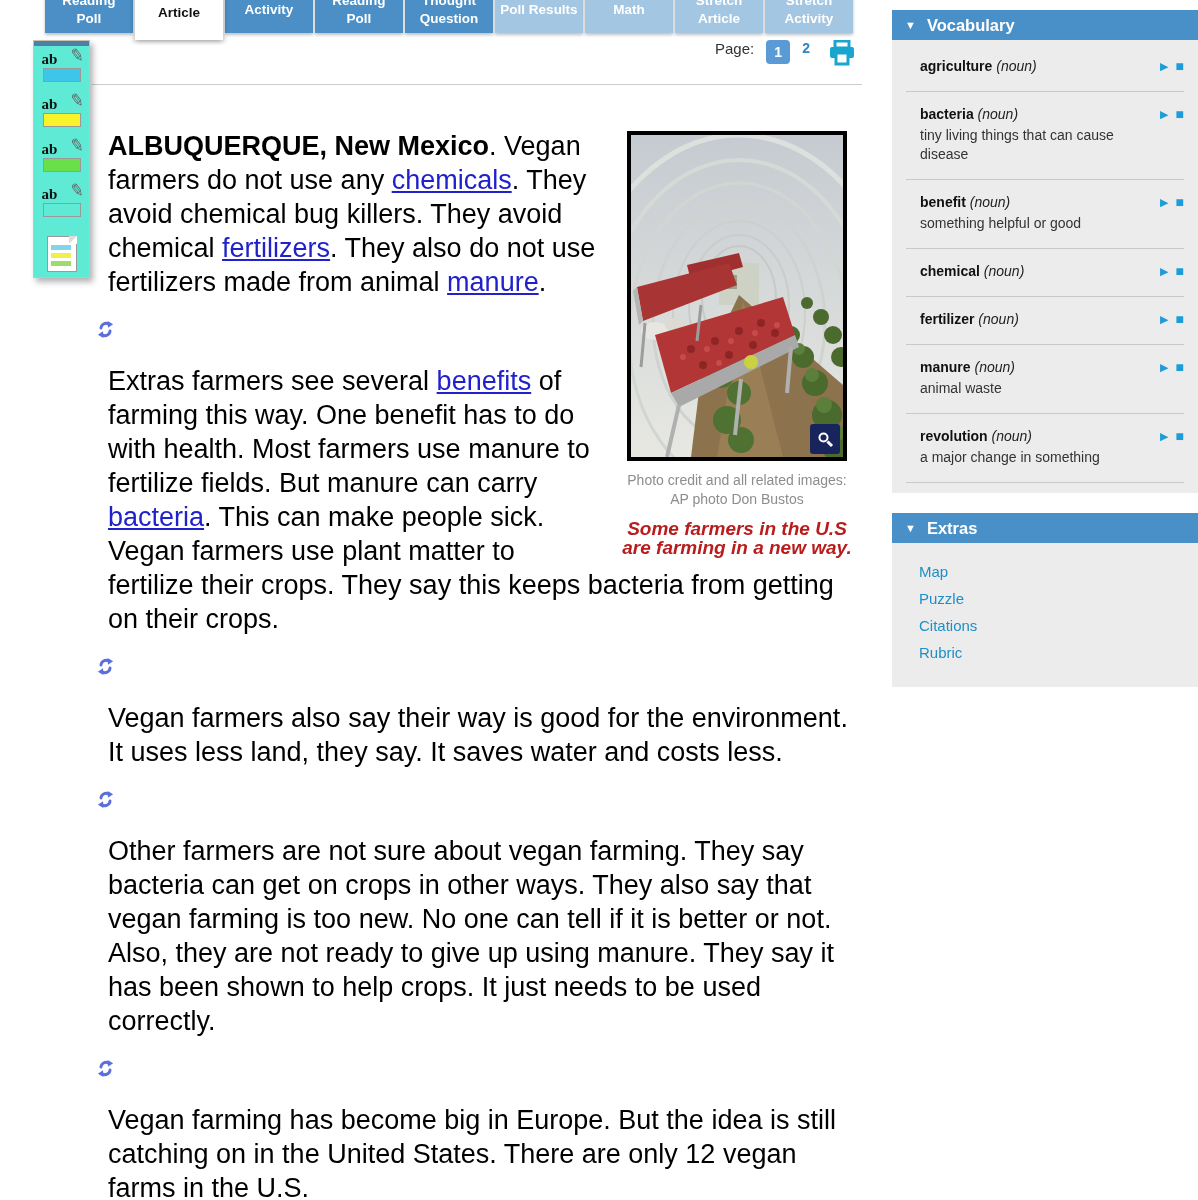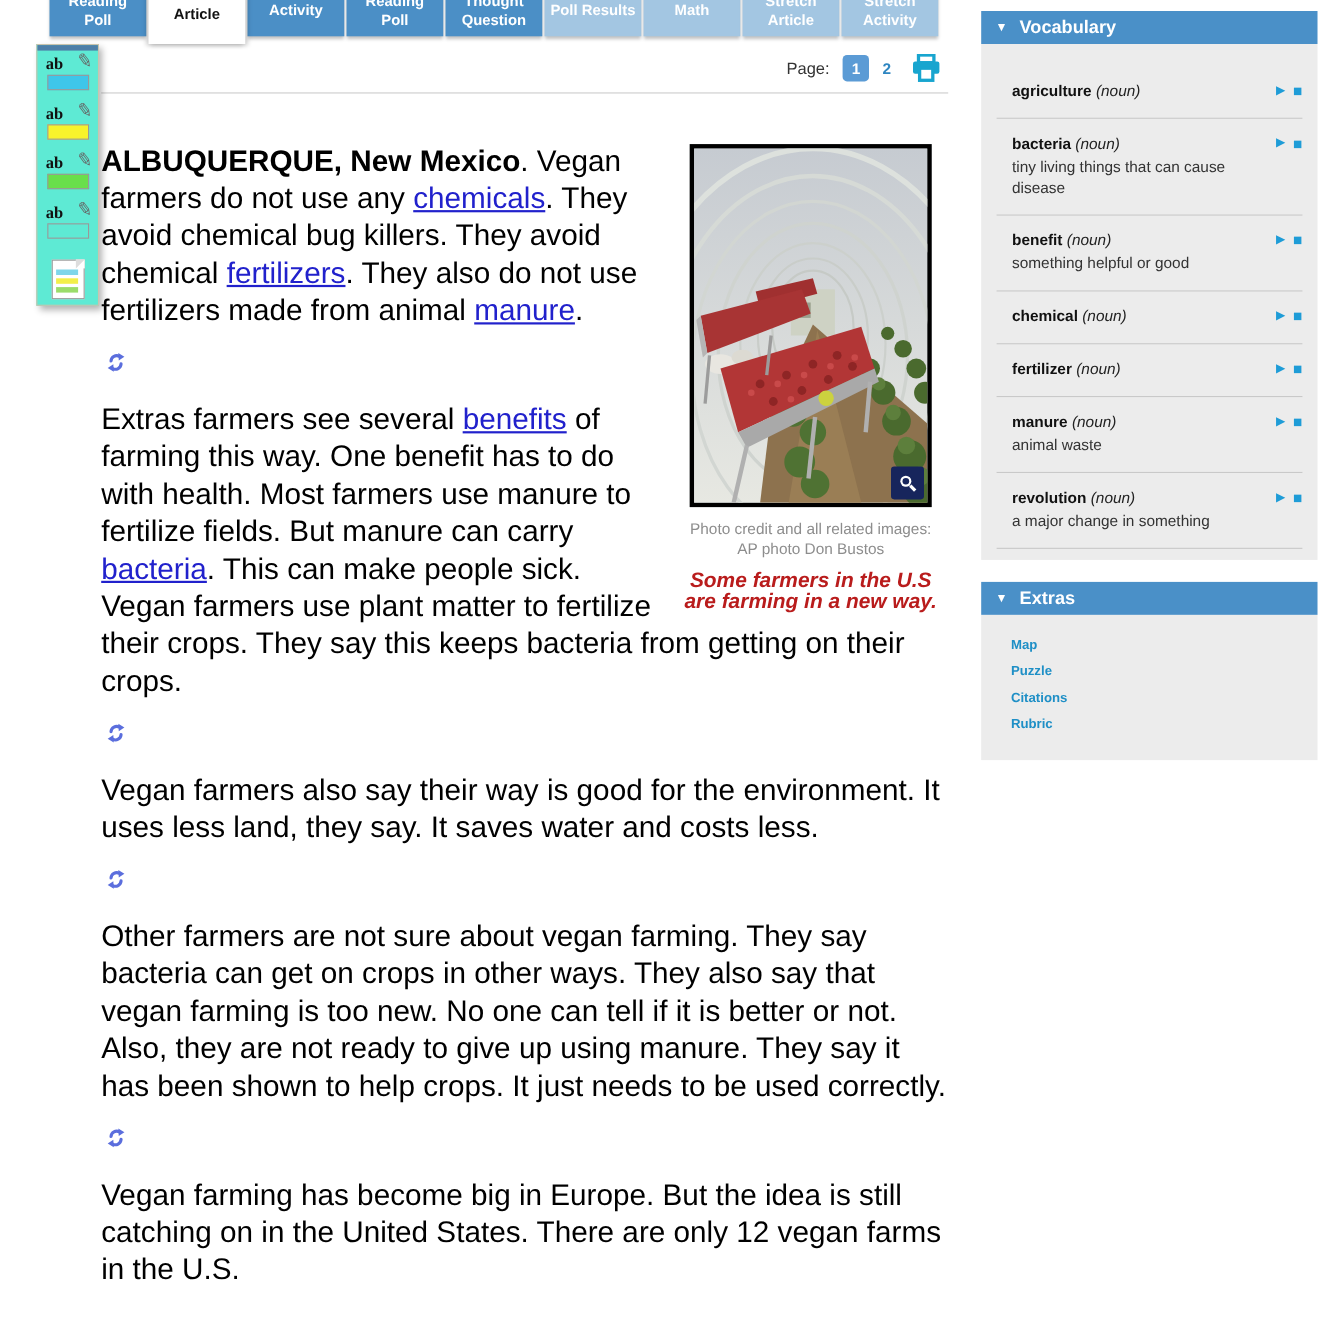--- a/index.html
+++ b/index.html
@@ -31,60 +31,60 @@
             position:relative;cursor:pointer;}
   .tool-doc .stripe{position:absolute;left:3px;width:20px;height:5px;}
   .tool-doc .s1{top:8px;background:#7fd6ea;}
   .tool-doc .s2{top:16px;background:#f3ef4a;}
   .tool-doc .s3{top:24px;background:#9bdc6a;}
   .tool-doc .fold{position:absolute;right:-1px;top:-1px;width:0;height:0;
             border-left:8px solid #ddd;border-top:8px solid #fff;transform:rotate(90deg);}
 
   
   .main{position:absolute;left:92px;top:40px;width:770px;}
-  .pager-row{height:44px;display:flex;align-items:center;justify-content:flex-end;gap:12px;
+  .pager-row{height:44px;display:flex;align-items:flex-start;justify-content:flex-end;gap:12px;
              padding-right:6px;font-size:15px;color:#333;}
   .page-btn{width:24px;height:24px;border-radius:4px;background:#5b9bd5;color:#fff;font-weight:bold;
             display:flex;align-items:center;justify-content:center;font-size:14px;cursor:pointer;}
   .page-link{color:#2e86c1;font-weight:bold;font-size:14px;cursor:pointer;}
   .print-btn{cursor:pointer;margin-left:6px;display:flex;align-items:center;}
   .rule{border:none;border-top:1px solid #ccc;margin:0;}
 
   .article{margin-top:44px;font-size:27px;line-height:34px;color:#000;}
   .article a{color:#2121cc;text-decoration:underline;cursor:pointer;}
-  .para{margin:0 0 6px 0;}
+  .para{margin:0 0 6px 16px;}
   .para-icon{margin:15px 0 17px 4px;width:19px;height:19px;cursor:pointer;}
 
   
   .figure{float:right;width:250px;margin:2px 0 6px 16px;text-align:center;}
   .photo{width:212px;height:322px;border:4px solid #000;margin:0 auto;position:relative;background:#cfd4d8;}
   .zoom-btn{position:absolute;right:3px;bottom:3px;width:30px;height:30px;background:#17255c;
             border-radius:3px;display:flex;align-items:center;justify-content:center;cursor:pointer;}
   .credit{font-size:14px;line-height:19px;color:#8d8d8d;margin-top:10px;white-space:pre-line;}
   .caption{font-size:19px;line-height:19px;color:#b91c1c;font-style:italic;font-weight:bold;margin-top:10px;}
 
   
   .sidebar{position:absolute;left:892px;top:10px;width:306px;}
   .panel-header{height:30px;background:#4a90c8;color:#fff;font-weight:bold;font-size:16.5px;
                 display:flex;align-items:center;padding-left:13px;gap:11px;cursor:pointer;}
   .panel-header .tri{font-size:11px;}
   .panel-body{background:#ececec;}
-  .vocab-body{padding:20px 0 10px 0;}
+  .vocab-body{padding:4px 0 10px 0;}
   .vocab-entry{margin:0 14px;padding:13px 0 15px 14px;border-bottom:1px solid #c9c9c9;
                position:relative;font-size:14px;line-height:19px;}
   .vocab-entry .word{font-weight:bold;color:#111;}
   .vocab-entry .pos{font-style:italic;color:#222;}
   .vocab-entry .def{color:#333;margin-top:2px;padding-right:58px;}
   .entry-icons{position:absolute;right:0;top:13px;display:flex;align-items:center;gap:7px;}
   .play-ic{color:#1e9cd7;font-size:11px;cursor:pointer;}
   .stop-ic{color:#1e9cd7;font-size:14px;cursor:pointer;line-height:11px;}
   .extras-panel{margin-top:20px;}
   .extras-body{padding:10px 0 16px 0;}
-  .extras-link{display:block;margin:10px 14px 10px 27px;color:#1e8fc6;font-weight:bold;
-               font-size:12px;cursor:pointer;text-decoration:none;}
+  .extras-link{display:block;margin:10px 14px 10px 27px;color:#1e8fc6;font-weight:normal;
+               font-size:15px;cursor:pointer;text-decoration:none;}
 </style>
 </head>
 <body>
 
 <div id="page">
 
   <div class="tabs">
     <div class="tab">Reading
 Poll</div>
     <div class="tab tab--active">Article</div>

